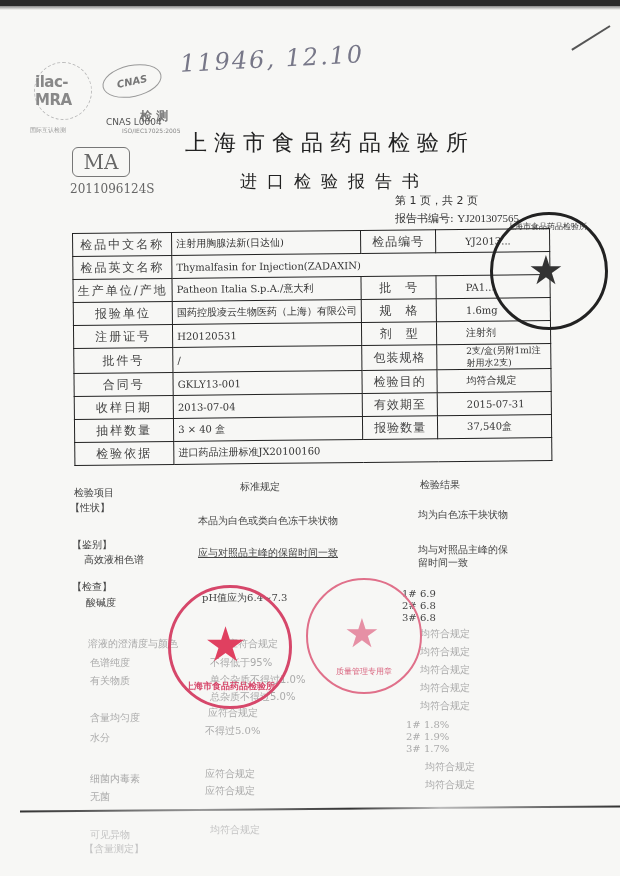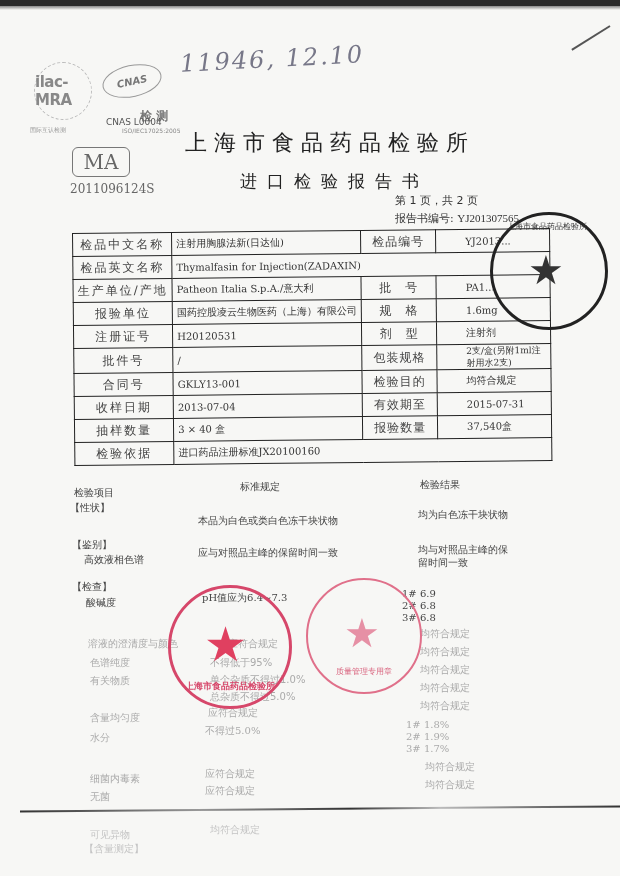--- a/index.html
+++ b/index.html
@@ -158,21 +158,21 @@
   <div class="r" style="left:74px;top:486px;">检验项目</div>
   <div class="r" style="left:240px;top:480px;">标准规定</div>
   <div class="r" style="left:420px;top:478px;">检验结果</div>
 
   <div class="r" style="left:70px;top:501px;">【性状】</div>
   <div class="r" style="left:198px;top:514px;">本品为白色或类白色冻干块状物</div>
   <div class="r" style="left:418px;top:508px;">均为白色冻干块状物</div>
 
   <div class="r" style="left:72px;top:538px;">【鉴别】</div>
   <div class="r" style="left:84px;top:553px;">高效液相色谱</div>
-  <div class="r" style="left:198px;top:546px;">应与对照品主峰的保留时间一致</div>
+  <div class="r" style="left:198px;top:546px;text-decoration:underline;">应与对照品主峰的保留时间一致</div>
   <div class="r" style="left:418px;top:543px;">均与对照品主峰的保</div>
   <div class="r" style="left:418px;top:556px;">留时间一致</div>
 
   <div class="r" style="left:72px;top:580px;">【检查】</div>
   <div class="r" style="left:86px;top:596px;">酸碱度</div>
   <div class="r mono" style="left:202px;top:591px;">pH值应为6.4~7.3</div>
   <div class="r mono" style="left:402px;top:588px;">1# 6.9</div>
   <div class="r mono" style="left:402px;top:600px;">2# 6.8</div>
   <div class="r mono" style="left:402px;top:612px;">3# 6.8</div>
 

